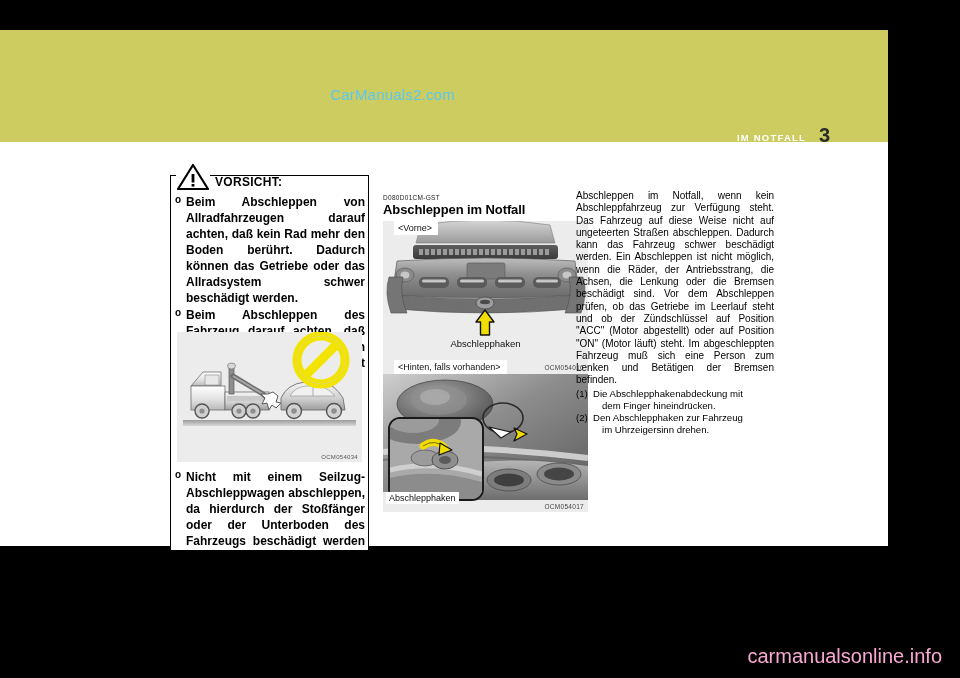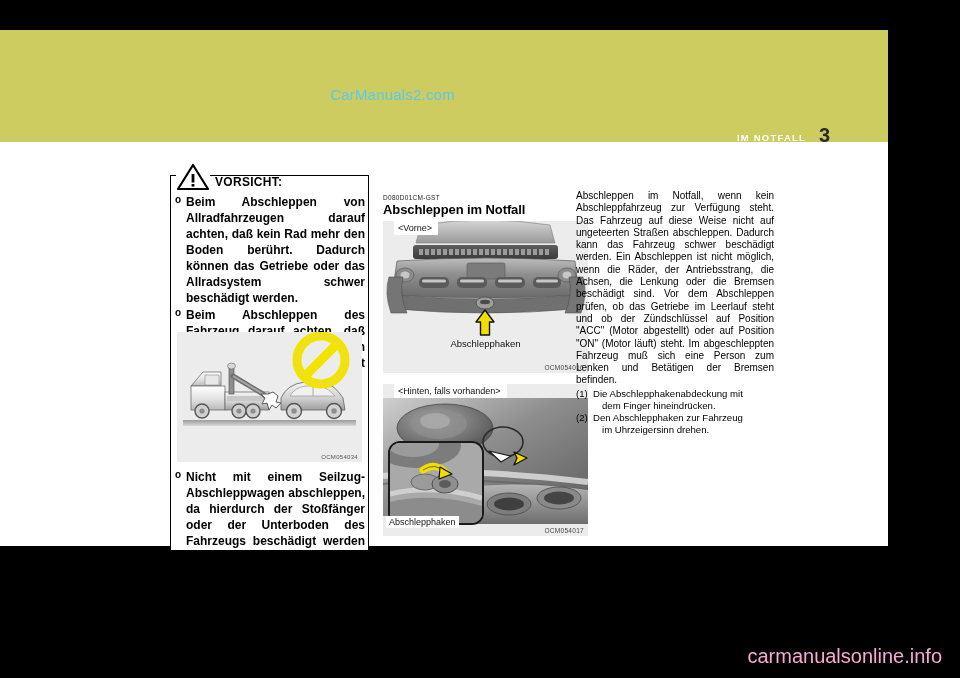--- a/index.html
+++ b/index.html
@@ -202,21 +202,21 @@
     letter-spacing: -0.1px;
   }
   .figure-block {
     position: absolute;
     left: 0;
     width: 205px;
     background: #ececec;
     overflow: hidden;
   }
   #figure-front { top: 79px; height: 152px; }
-  #figure-rear  { top: 242px; height: 152px; text-decoration: underline; }
+  #figure-rear  { top: 218px; height: 152px; text-decoration: underline; }
   .fig-tag {
     position: absolute;
     left: 0;
     top: 0;
     background: #ffffff;
     font-size: 9px;
     color: #111;
     padding: 2px 6px 2px 4px;
     z-index: 4;
     white-space: nowrap;

